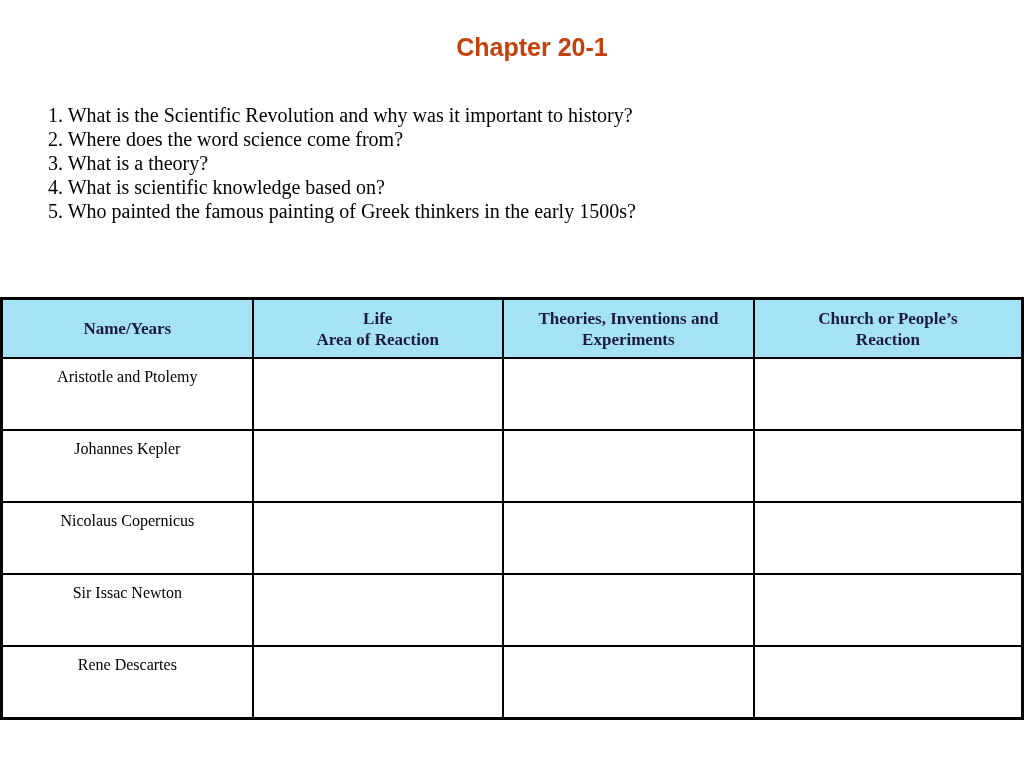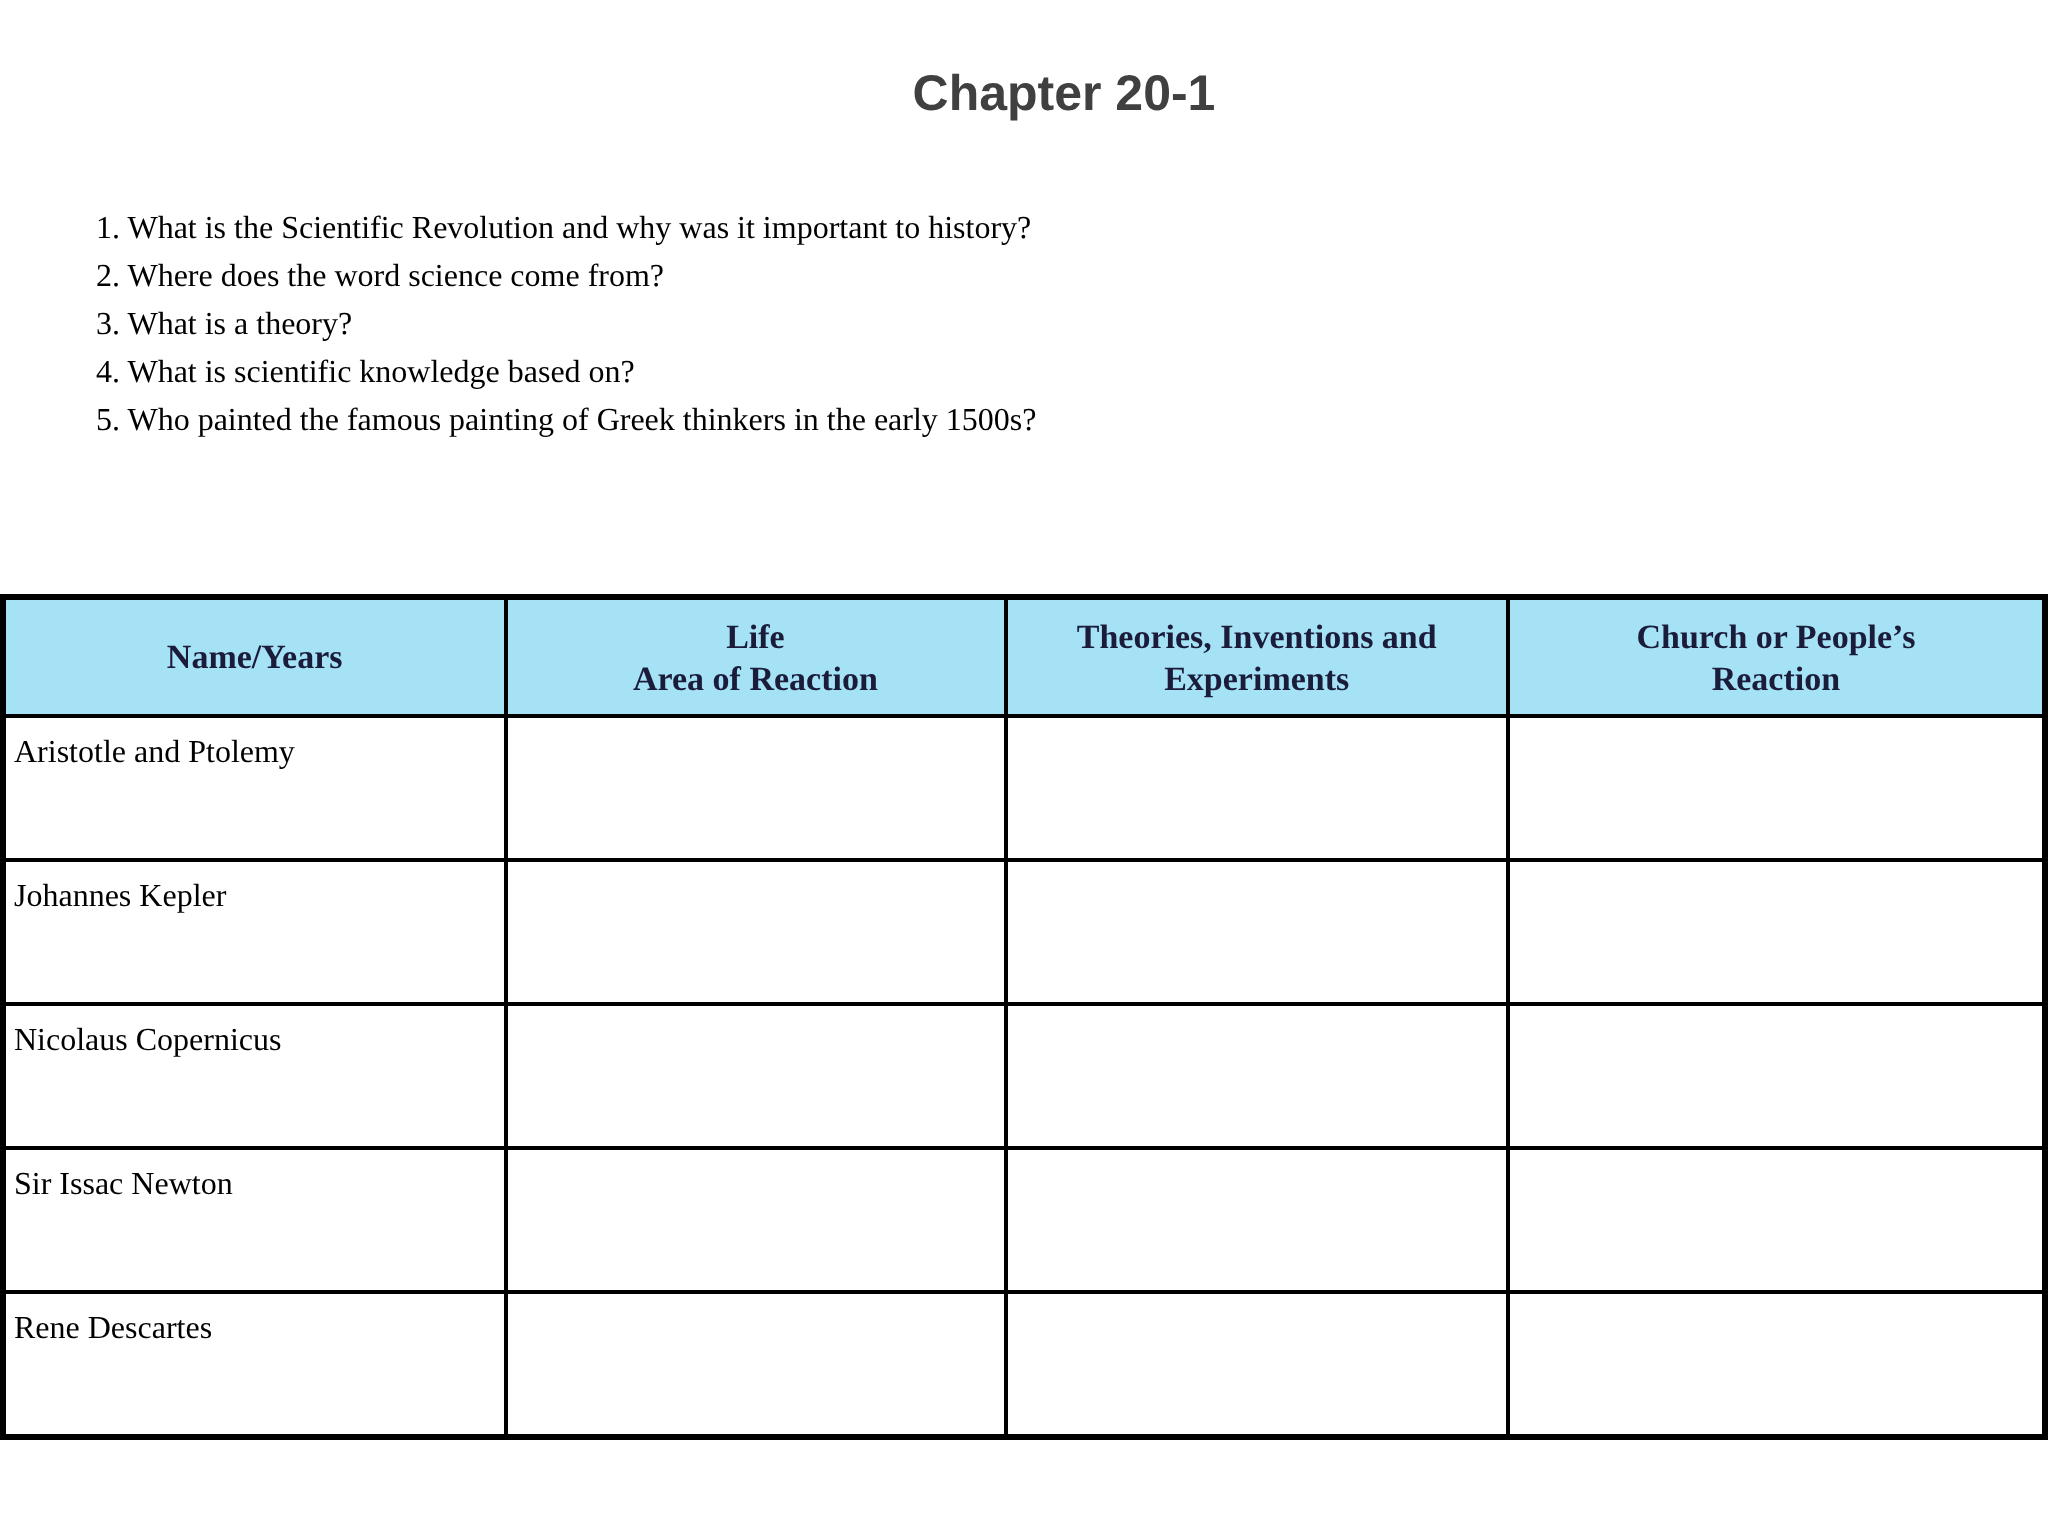--- a/index.html
+++ b/index.html
@@ -12,25 +12,25 @@
     width:1024px;height:768px;
     background:#ffffff;color:#000;
     font-family:"Liberation Serif", serif;
     position:relative;overflow:hidden;
   }
   .title{
     position:absolute;top:32px;left:40px;right:0;
     text-align:center;
     font-family:"Liberation Sans", sans-serif;
     font-weight:700;font-size:25px;line-height:30px;
-    color:#404040;
+    color:#c2410c;
   }
   .questions{
     position:absolute;top:103px;left:48px;right:20px;
-    font-size:16px;line-height:24px;
+    font-size:20px;line-height:24px;
   }
   table.grid{
     position:absolute;top:297px;left:0;
     width:1024px;
     border-collapse:collapse;table-layout:fixed;
     border:3px solid var(--border);
   }
   table.grid col.c1{width:24.6%;}
   table.grid col.c2{width:24.5%;}
   table.grid col.c3{width:24.6%;}
@@ -43,21 +43,21 @@
     height:53px;
     background:var(--header-bg);
     color:var(--header-text);
     font-weight:700;font-size:17px;line-height:21px;
     text-align:center;vertical-align:middle;
     white-space:pre-line;
     padding:2px 4px;
   }
   table.grid td{
     height:62px;
-    vertical-align:top;
+    vertical-align:top;text-align:center;
     font-size:16px;line-height:19px;
     padding:8px 4px 0 4px;
   }
 </style>
 </head>
 <body>
 
 <div class="slide">
 
   <div class="title">

